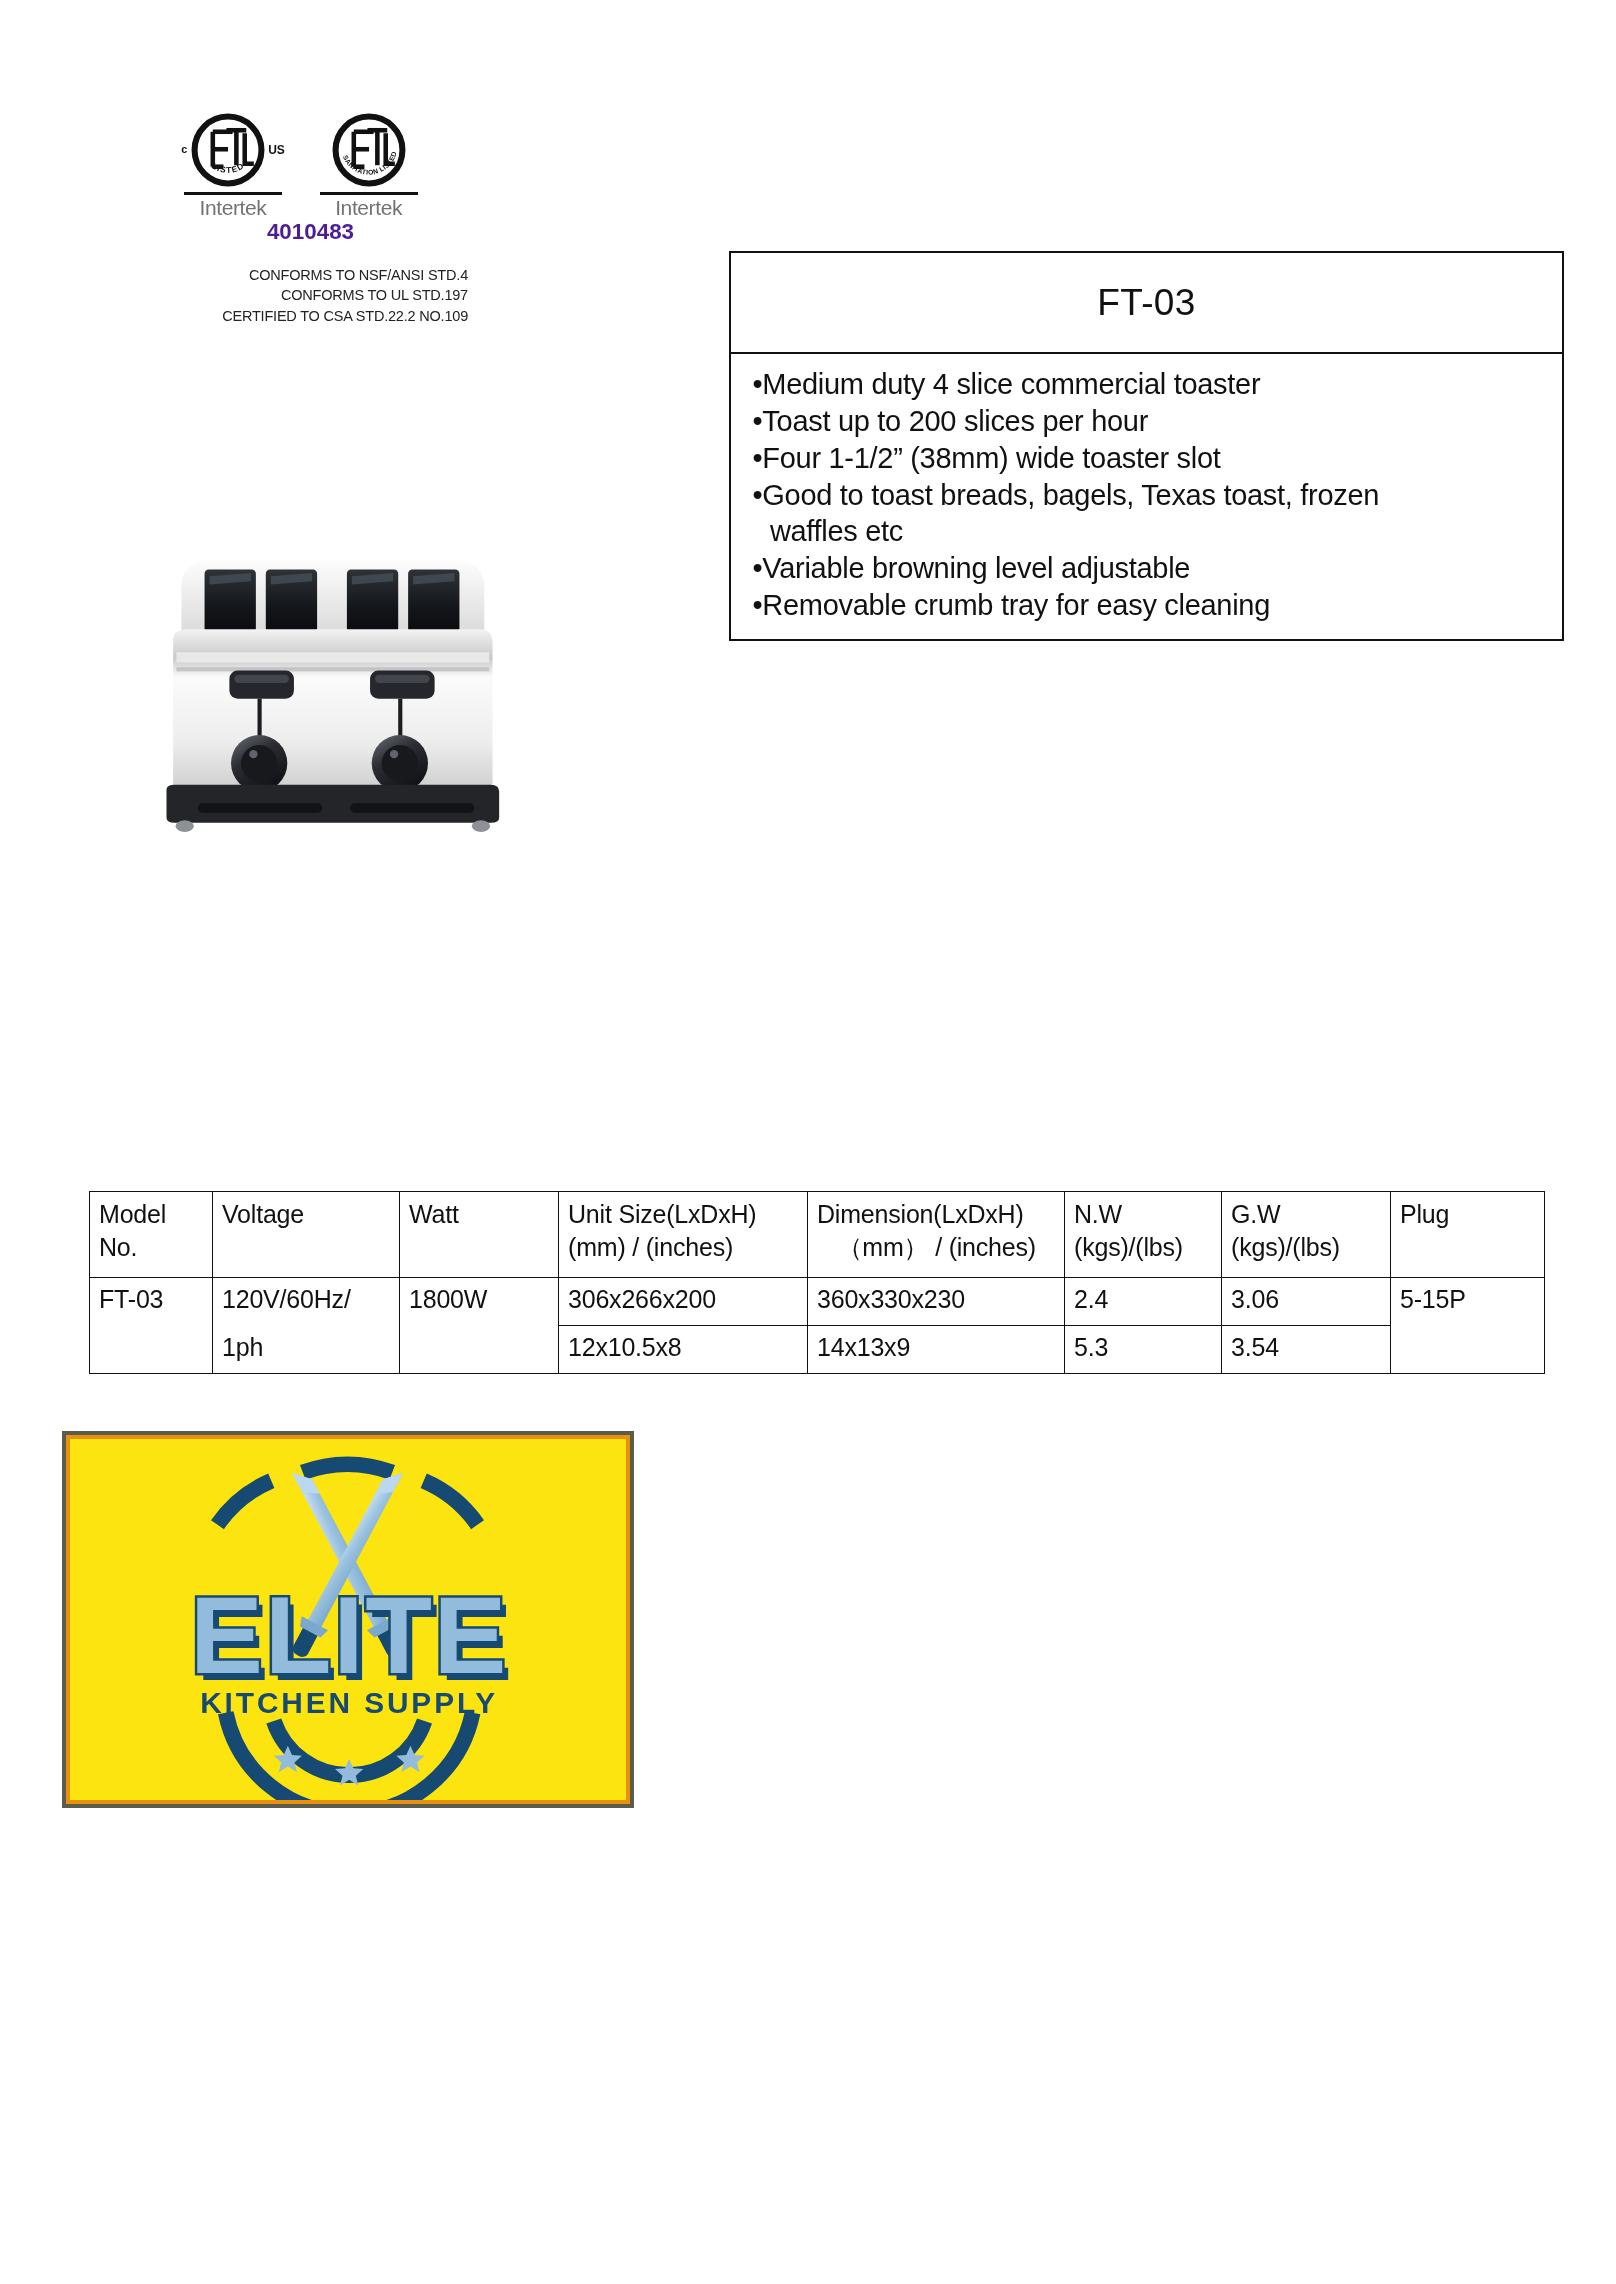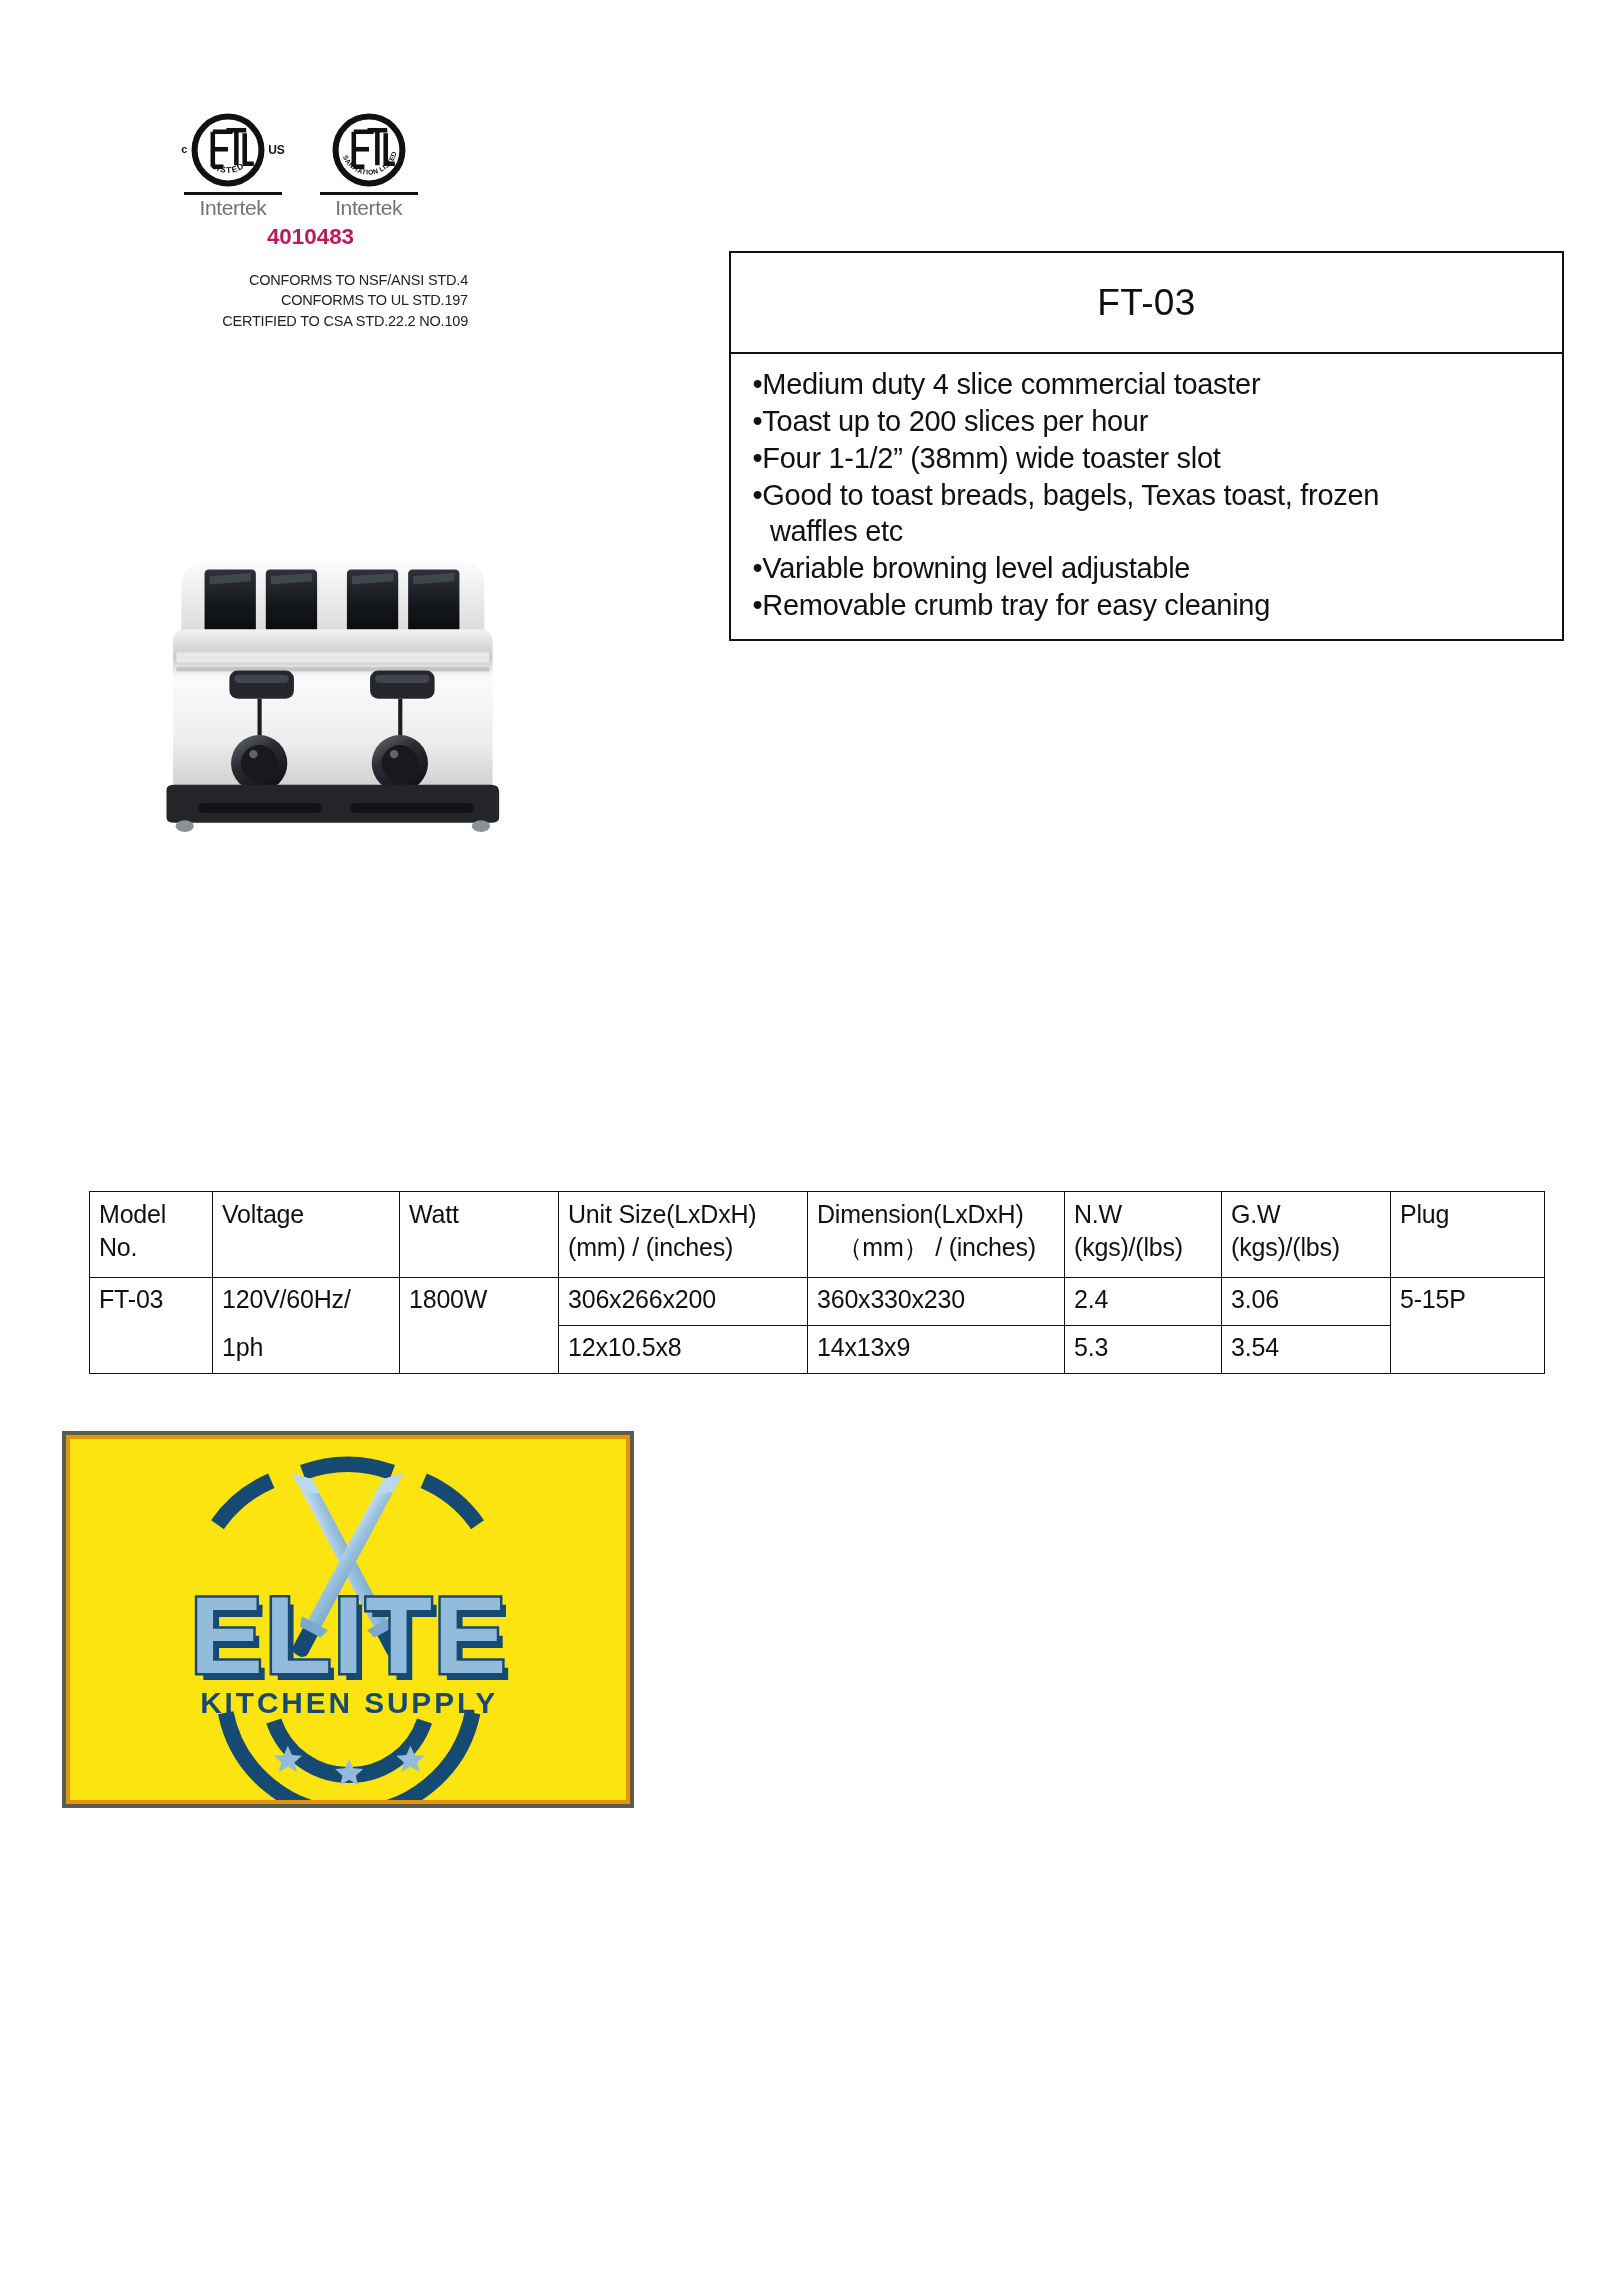--- a/index.html
+++ b/index.html
@@ -63,22 +63,21 @@
     font-weight: normal;
     letter-spacing: -0.4px;
     line-height: 1.05;
     color: #737373;
   }
   #cert-number {
     text-align: center;
     font-size: 22.4px;
     font-weight: bold;
     letter-spacing: 0px;
-    margin-top: 5px;
-    color: #be185d;
+    color: #4c1d95;
   }
   #conformance-lines {
     margin-top: 20px;
     text-align: right;
     font-size: 14.5px;
     line-height: 1.42;
     letter-spacing: -0.2px;
     color: #222;
   }
 

